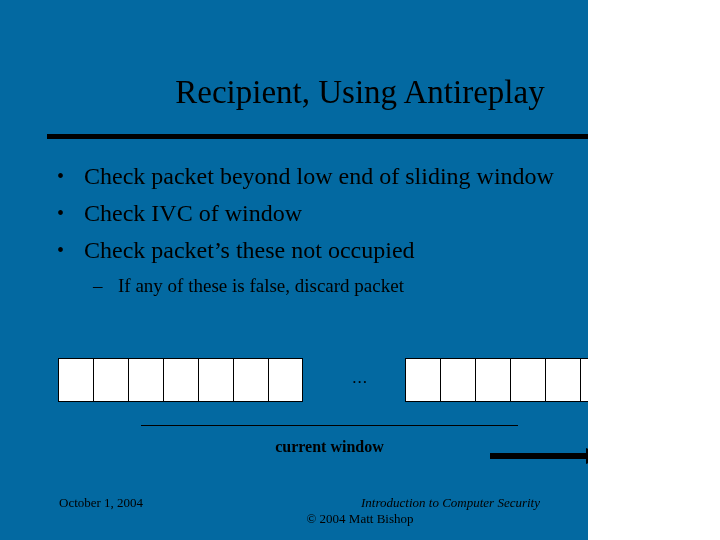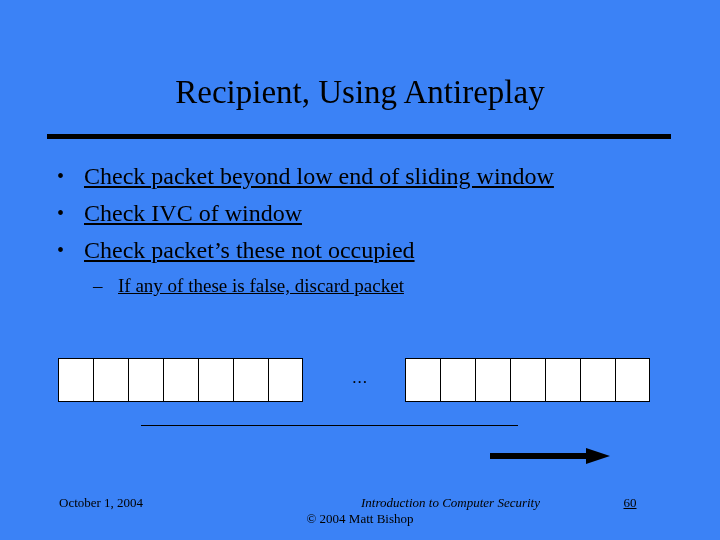--- a/index.html
+++ b/index.html
@@ -2,23 +2,23 @@
 <html><head>
 <meta charset="utf-8">
 <style>
   html, body {
     margin: 0;
     padding: 0;
     background: #ffffff;
   }
   #slide {
     position: relative;
-    width: 720px;
+    width: 588px;
     height: 540px;
-    background: #3b82f6;
+    background: #0369a1;
     overflow: hidden;
     font-family: "Liberation Serif", "DejaVu Serif", serif;
     color: #000000;
   }
 
   
   #title {
     position: absolute;
     left: 47px;
     top: 72px;
@@ -54,21 +54,20 @@
     white-space: nowrap;
   }
   .bullet-mark {
     width: 27px;
     flex: 0 0 27px;
     font-size: 20px;
     line-height: 37px;
   }
   .bullet-text {
     flex: 0 1 auto;
-    text-decoration: underline;
   }
   .sub-row {
     display: flex;
     align-items: flex-start;
     font-size: 19px;
     line-height: 34px;
     margin-left: 36px;
     white-space: nowrap;
   }
   .sub-mark {
@@ -216,20 +215,21 @@
       <div class="slot"></div>
       <div class="slot"></div>
       <div class="slot"></div>
       <div class="slot"></div>
       <div class="slot"></div>
       <div class="slot"></div>
       <div class="slot"></div>
     </div>
 
     <div id="window-underline"></div>
+    <div id="window-label">current window</div>
 
     <svg id="arrow" viewBox="0 0 120 20" xmlns="http://www.w3.org/2000/svg">
       <rect x="0" y="7" width="100" height="6" fill="#000000"></rect>
       <polygon points="96,2 120,10 96,18" fill="#000000"></polygon>
     </svg>
 
   </div>
 
   <div id="footer-date">October 1, 2004</div>
   <div id="footer-center">

